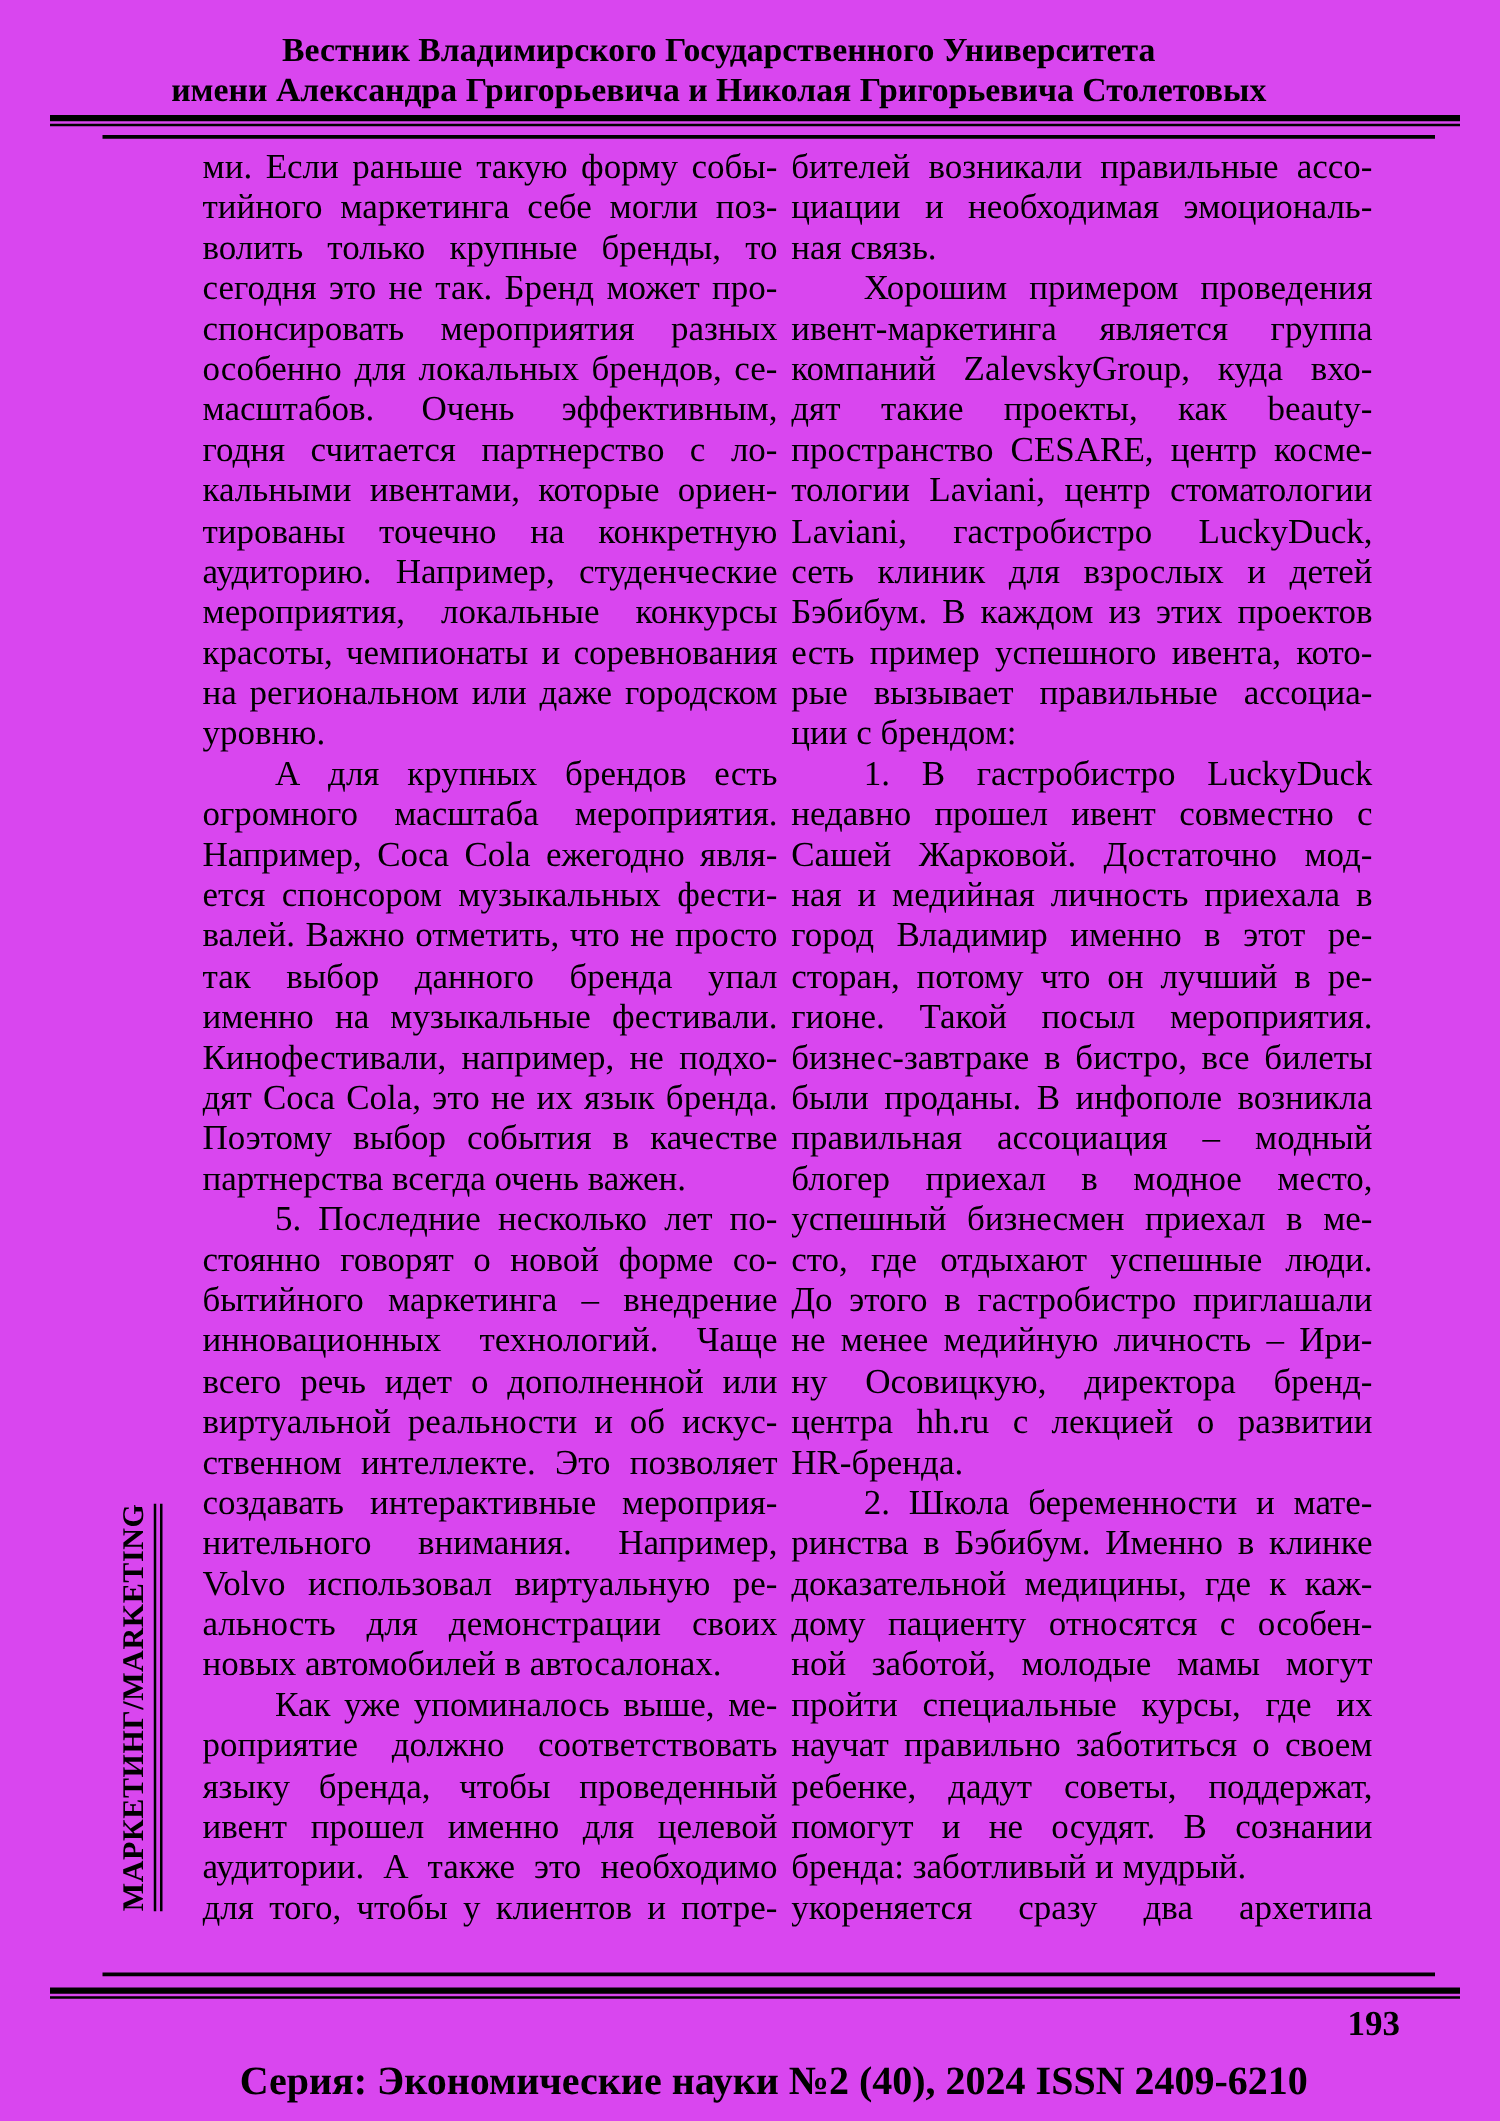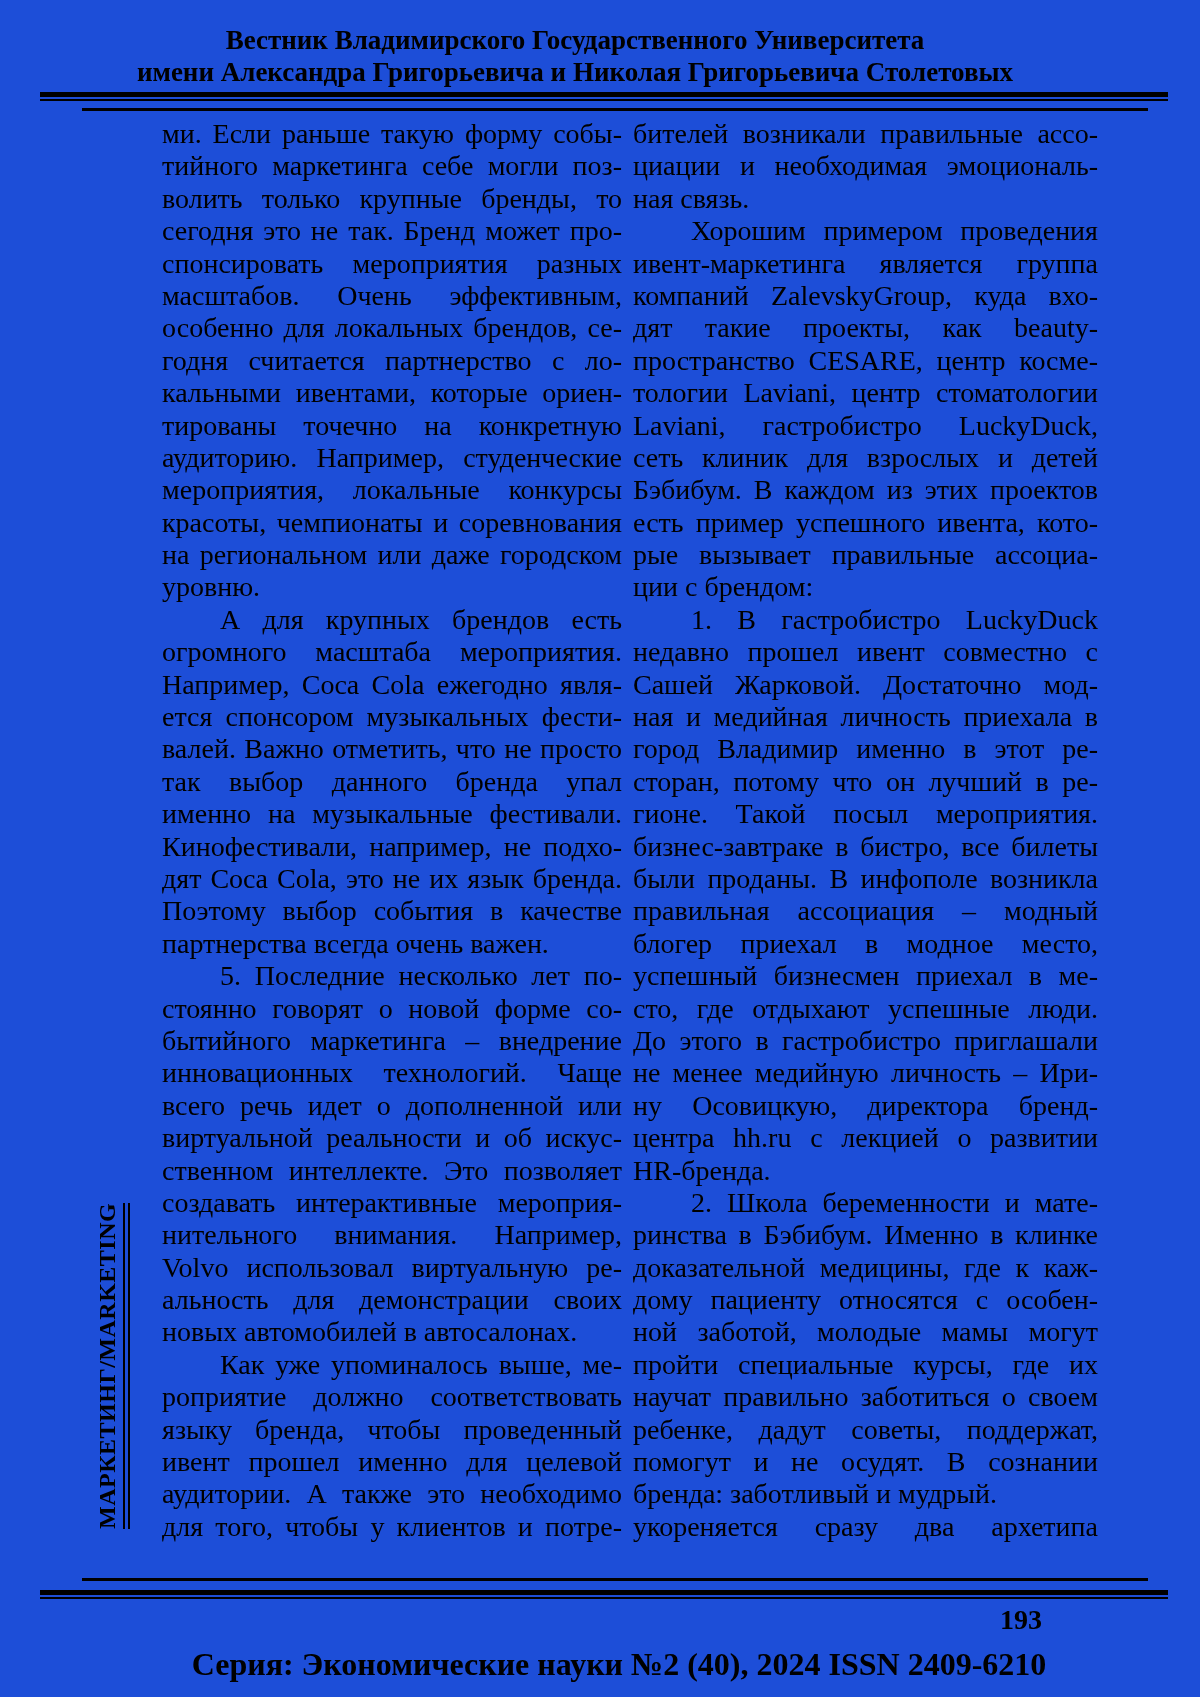--- a/index.html
+++ b/index.html
@@ -1,21 +1,21 @@
 <!DOCTYPE html>
 <html><head>
 <meta charset="utf-8">
 <style>
   html, body { margin: 0; padding: 0; background: #888; }
   .page {
     position: relative;
     width: 1200px;
     height: 1697px;
     margin: 0 auto;
-    background: #1d4ed8;
+    background: #d946ef;
     font-family: "Liberation Serif", "DejaVu Serif", serif;
     color: #000000;
     overflow: hidden;
   }
   
   .header-block {
     position: absolute;
     left: 20px;
     top: 24px;
     width: 1110px;
@@ -81,21 +81,21 @@
     letter-spacing: 0.5px;
     padding-bottom: 3px;
     border-bottom: 7px double #000;
   }
   
   .page-number {
     position: absolute;
     left: 1000px;
     top: 1604px;
     width: 120px;
-    text-align: left;
+    text-align: right;
     font-size: 28px;
     font-weight: bold;
   }
   .series-line {
     position: absolute;
     left: 0;
     top: 1646px;
     width: 1200px;
     text-align: center;
     font-size: 32px;
@@ -120,22 +120,22 @@
     <span class="vlabel">МАРКЕТИНГ/MARKETING</span>
   </div>
 
   <div class="col col-left" id="col-left">
       <div>
         <div class="line">ми. Если раньше такую форму собы-</div>
         <div class="line">тийного маркетинга себе могли поз-</div>
         <div class="line">волить только крупные бренды, то</div>
         <div class="line">сегодня это не так. Бренд может про-</div>
         <div class="line">спонсировать мероприятия разных</div>
+        <div class="line">особенно для локальных брендов, се-</div>
         <div class="line">масштабов. Очень эффективным,</div>
-        <div class="line">особенно для локальных брендов, се-</div>
         <div class="line">годня считается партнерство с ло-</div>
         <div class="line">кальными ивентами, которые ориен-</div>
         <div class="line">тированы точечно на конкретную</div>
         <div class="line">аудиторию. Например, студенческие</div>
         <div class="line">мероприятия, локальные конкурсы</div>
         <div class="line">красоты, чемпионаты и соревнования</div>
         <div class="line">на региональном или даже городском</div>
         <div class="line parlast">уровню.</div>
       </div>
       <div>

